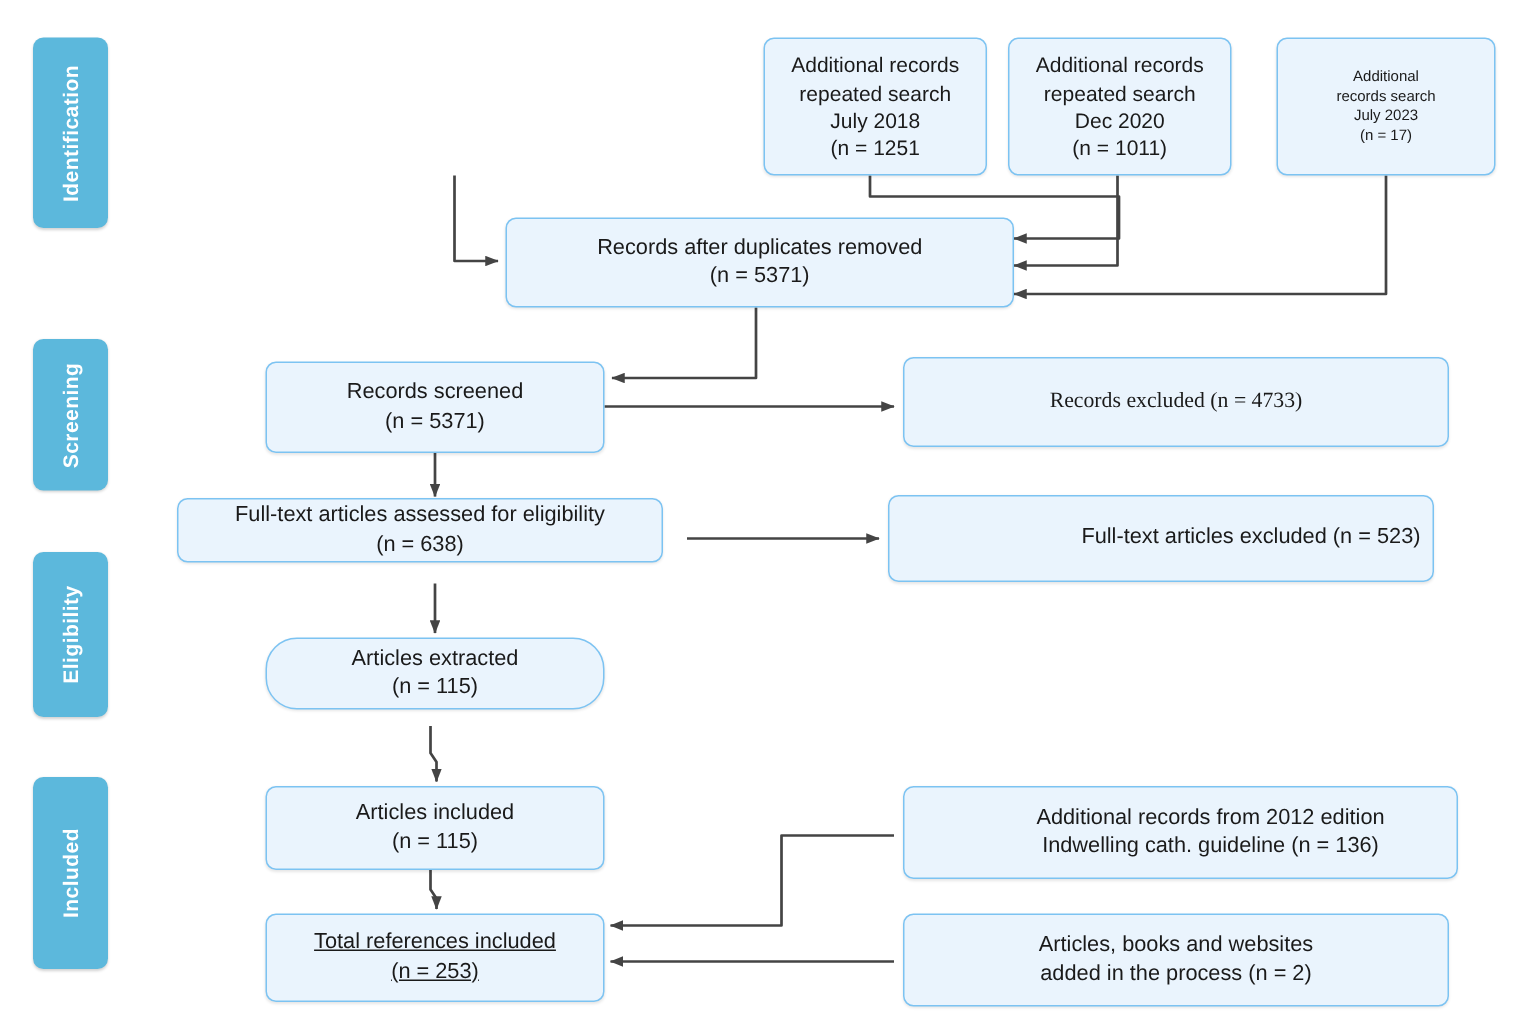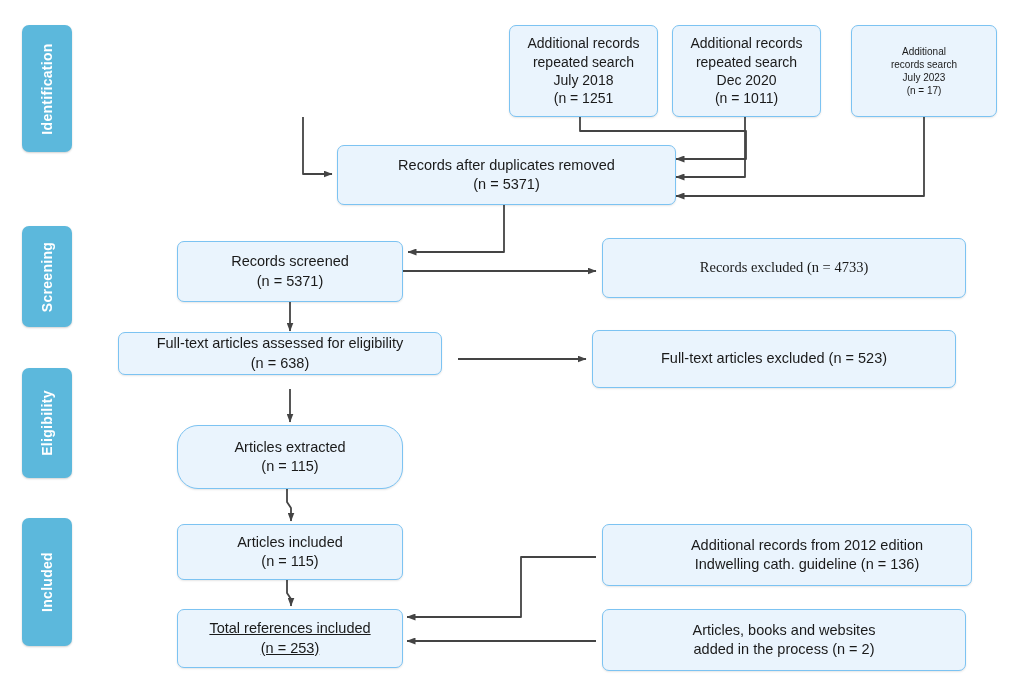--- a/index.html
+++ b/index.html
@@ -158,25 +158,25 @@
 
   <div class="flow-box" style="left:602px; top:238px; width:364px; height:60px;font-family:Liberation Serif, serif;">
     <span class="box-text">Records excluded (n = 4733)</span>
   </div>
 
   <div class="flow-box" style="left:118px; top:332px; width:324px; height:43px;">
     <span class="box-text">Full-text articles assessed for eligibility
 (n = 638)</span>
   </div>
 
-  <div class="flow-box" style="left:592px; top:330px; width:364px; height:58px;">
+  <div class="flow-box" style="left:592px; top:330px; width:364px; height:58px;text-align:right;">
     <span class="box-text">Full-text articles excluded (n = 523)</span>
   </div>
 
-  <div class="flow-box" style="left:177px; top:425px; width:226px; height:64px;border-radius:21px;">
+  <div class="flow-box" style="left:177px; top:425px; width:226px; height:48px;border-radius:21px;">
     <span class="box-text">Articles extracted
 (n = 115)</span>
   </div>
 
   <div class="flow-box" style="left:177px; top:524px; width:226px; height:56px;justify-content:flex-end;">
     <span class="box-text">Articles included
 (n = 115)</span>
   </div>
 
   <div class="flow-box" style="left:177px; top:609px; width:226px; height:59px;text-decoration:underline;">

